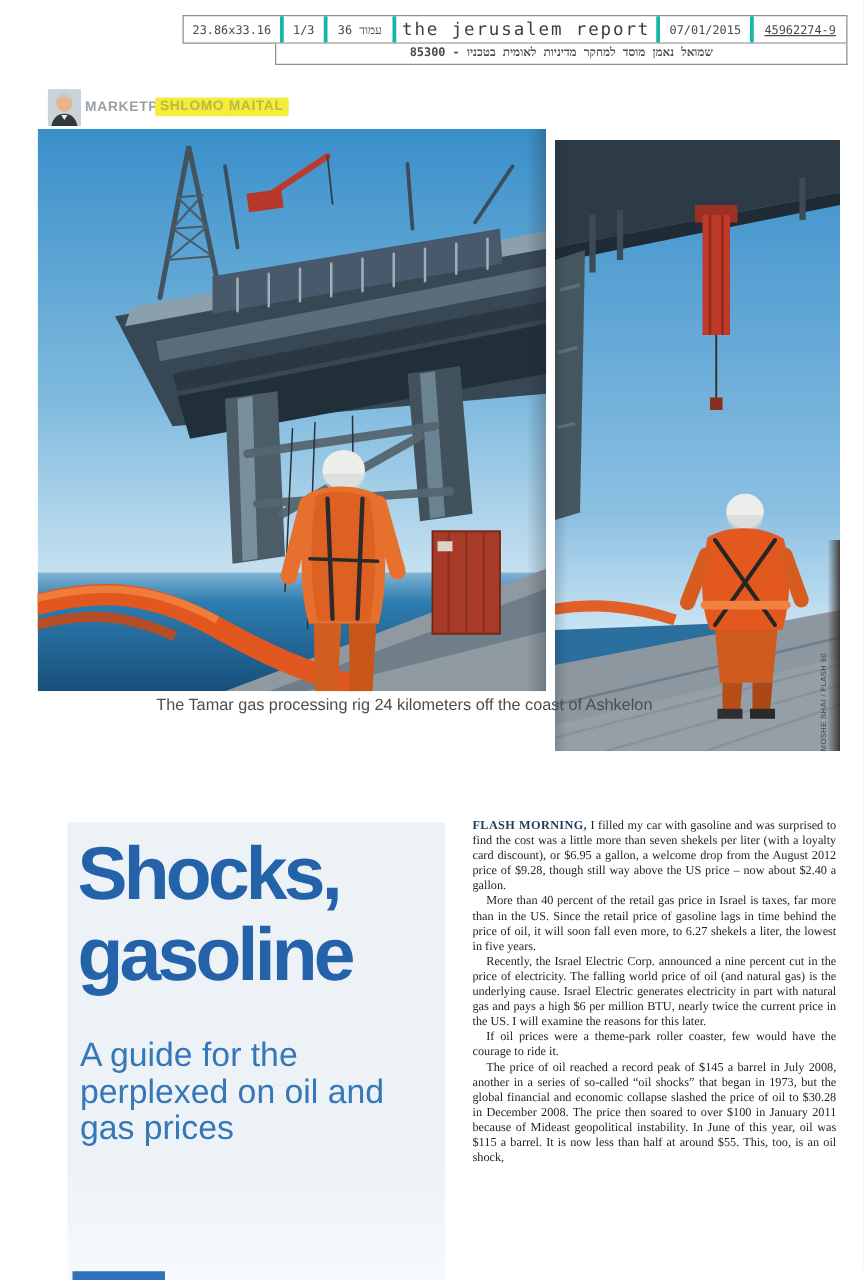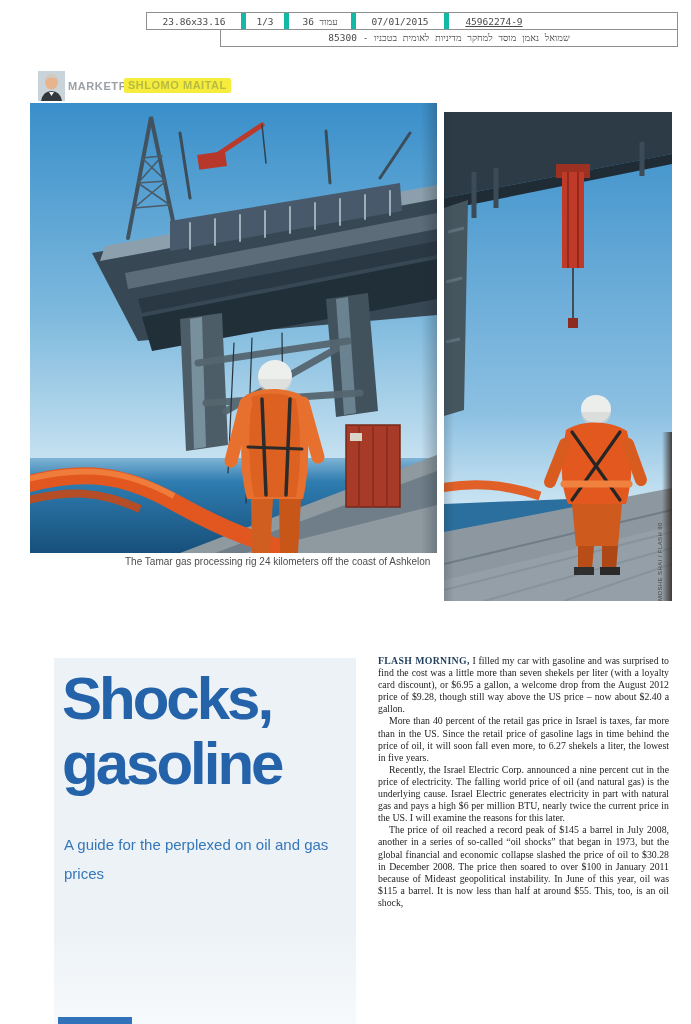--- a/index.html
+++ b/index.html
@@ -5,75 +5,76 @@
   html,body { margin:0; padding:0; background:#e9e9e9; }
   .page {
     position:relative; width:691px; height:1024px; margin:0 auto;
     background:#ffffff; overflow:hidden;
     font-family:"Liberation Sans", sans-serif;
   }
   
   .scan-header { position:absolute; left:146px; top:12px; width:532px;
     font-family:"DejaVu Sans Mono", monospace; color:#4a4a4a; }
   .scan-row1 { display:flex; align-items:stretch; border:1px solid #8f8f8f; background:#fff; }
-  .scan-cell { border-right:5px solid #14b8a6; padding:3px 5px 2px; font-size:9.5px;
+  .scan-cell { border-right:3px solid #14b8a6; padding:3px 5px 2px; font-size:9.5px;
     white-space:nowrap; display:flex; align-items:center; justify-content:center; }
   .scan-cell:last-child { border-right:none; }
   .c-size { width:84px; } .c-frac { width:28px; } .c-page { width:52px; direction:ltr; }
   .c-pub  { flex:1; font-size:14px; letter-spacing:1.5px; color:#3c3c3c; }
   .c-date { width:78px; } .c-id { width:80px;text-decoration:underline; }
   .scan-row2 { margin-left:74px; border:1px solid #8f8f8f; border-top:none;
-    font-size:9.5px; padding:2px 0 3px; text-align:center; direction:rtl; background:#fff; }
+    font-size:9.5px; padding:2px 0 3px; text-align:center; direction:rtl; background:#fff;font-weight:bold; }
   
   .banner { position:absolute; left:0; top:66px; width:691px; height:37px; }
   .avatar { position:absolute; left:38px; top:5px; width:27px; height:30px; overflow:hidden; }
   .section-label { position:absolute; left:68px; top:14px; font-size:11px; letter-spacing:0.6px;
     color:#9aa0a6; font-weight:bold; }
   .author-chunk { position:absolute; top:12px; font-size:11px; font-weight:bold; letter-spacing:0.5px;
     background:var(--highlight-yellow,#f6ec3b); color:#b7bb43; padding:1px 4px 2px;
     border-radius:2px; }
   .author-first { left:124px; } .author-last { left:179px;text-align:center; }
   
   .photo-left  { position:absolute; left:30px;  top:103px; width:407px; height:450px; overflow:hidden; }
   .photo-left::after { content:""; position:absolute; right:0; top:0; bottom:0; width:16px;
     background:linear-gradient(to right, rgba(30,40,50,0), rgba(30,40,50,0.28)); }
   .photo-right { position:absolute; left:444px; top:112px; width:228px; height:489px; overflow:hidden; }
   .photo-right::after { content:""; position:absolute; left:0; top:0; bottom:0; width:10px;
     background:linear-gradient(to right, rgba(30,40,50,0.18), rgba(30,40,50,0)); }
-  .photo-caption { position:absolute; left:125px; top:556px; font-size:10px; color:#4d4d4d; }
+  .photo-caption { position:absolute; left:125px; top:556px; font-size:13px; color:#4d4d4d; }
   .photo-credit { position:absolute; left:657px; top:601px; width:64px; height:9px;
     transform:rotate(-90deg); transform-origin:0 0; font-size:6px; letter-spacing:0.4px;
     color:#4a443c; white-space:nowrap; }
   
   .headline-block { position:absolute; left:54px; top:658px; width:302px; height:379px;
     background:linear-gradient(#edf2f6 0%, #edf2f6 72%, #f8fbfd 100%); }
   .headline { margin:8px 0 0 8px; font-size:60px; line-height:65px; font-weight:900;
     letter-spacing:-3px; color:var(--headline-blue,#2463aa); }
   .headline span { display:block; }
-  .subtitle { margin:34px 0 0 10px; width:278px; font-size:15px; line-height:29px;
+  .subtitle { margin:34px 0 0 10px; width:278px; font-size:27px; line-height:29px;
     color:var(--subtitle-blue,#3577b8); }
   .body-col { position:absolute; left:378px; top:655px; width:291px;
     font-family:"Liberation Serif", serif; font-size:9.8px; line-height:12.1px;
     color:#232323; text-align:justify; }
   .body-col p { margin:0; }
   .body-col p + p { text-indent:11px; }
   .lead-in { font-weight:bold; color:var(--lead-in-color,#1e3c5a); letter-spacing:0.3px; }
   .bottom-strip { position:absolute; left:58px; top:1017px; width:74px; height:7px;
     background:#3173bb; }
 </style>
 </head>
 <body>
 
 <div class="page">
 
   <div class="scan-header">
     <div class="scan-row1">
       <div class="scan-cell c-size">23.86x33.16</div>
       <div class="scan-cell c-frac">1/3</div>
       <div class="scan-cell c-page">36 עמוד</div>
+      <div class="scan-cell c-pub">the jerusalem report</div>
       <div class="scan-cell c-date">07/01/2015</div>
       <div class="scan-cell c-id">45962274-9</div>
     </div>
     <div class="scan-row2">שמואל נאמן מוסד למחקר מדיניות לאומית בטכניו - 85300</div>
   </div>
 
   <div class="banner">
     <div class="avatar">
       <svg width="27" height="30" viewBox="0 0 27 30">
         <rect width="27" height="30" fill="#c9d4da"></rect>
@@ -208,18 +209,19 @@
       <span>Shocks,</span>
       <span>gasoline</span>
     </h1>
     <p class="subtitle">A guide for the perplexed on oil and gas prices</p>
   </section>
 
   <section class="body-col">
     <p><span class="lead-in">FLASH MORNING,</span><span> I filled my car with gasoline and was surprised to find the cost was a little more than seven shekels per liter (with a loyalty card discount), or $6.95 a gallon, a welcome drop from the August 2012 price of $9.28, though still way above the US price – now about $2.40 a gallon.</span></p>
     <p>More than 40 percent of the retail gas price in Israel is taxes, far more than in the US. Since the retail price of gasoline lags in time behind the price of oil, it will soon fall even more, to 6.27 shekels a liter, the lowest in five years.</p>
     <p>Recently, the Israel Electric Corp. announced a nine percent cut in the price of electricity. The falling world price of oil (and natural gas) is the underlying cause. Israel Electric generates electricity in part with natural gas and pays a high $6 per million BTU, nearly twice the current price in the US. I will examine the reasons for this later.</p>
+    <p>If oil prices were a theme-park roller coaster, few would have the courage to ride it.</p>
     <p>The price of oil reached a record peak of $145 a barrel in July 2008, another in a series of so-called “oil shocks” that began in 1973, but the global financial and economic collapse slashed the price of oil to $30.28 in December 2008. The price then soared to over $100 in January 2011 because of Mideast geopolitical instability. In June of this year, oil was $115 a barrel. It is now less than half at around $55. This, too, is an oil shock,</p>
   </section>
 
   <div class="bottom-strip"></div>
 
 </div>
 
 </body></html>

